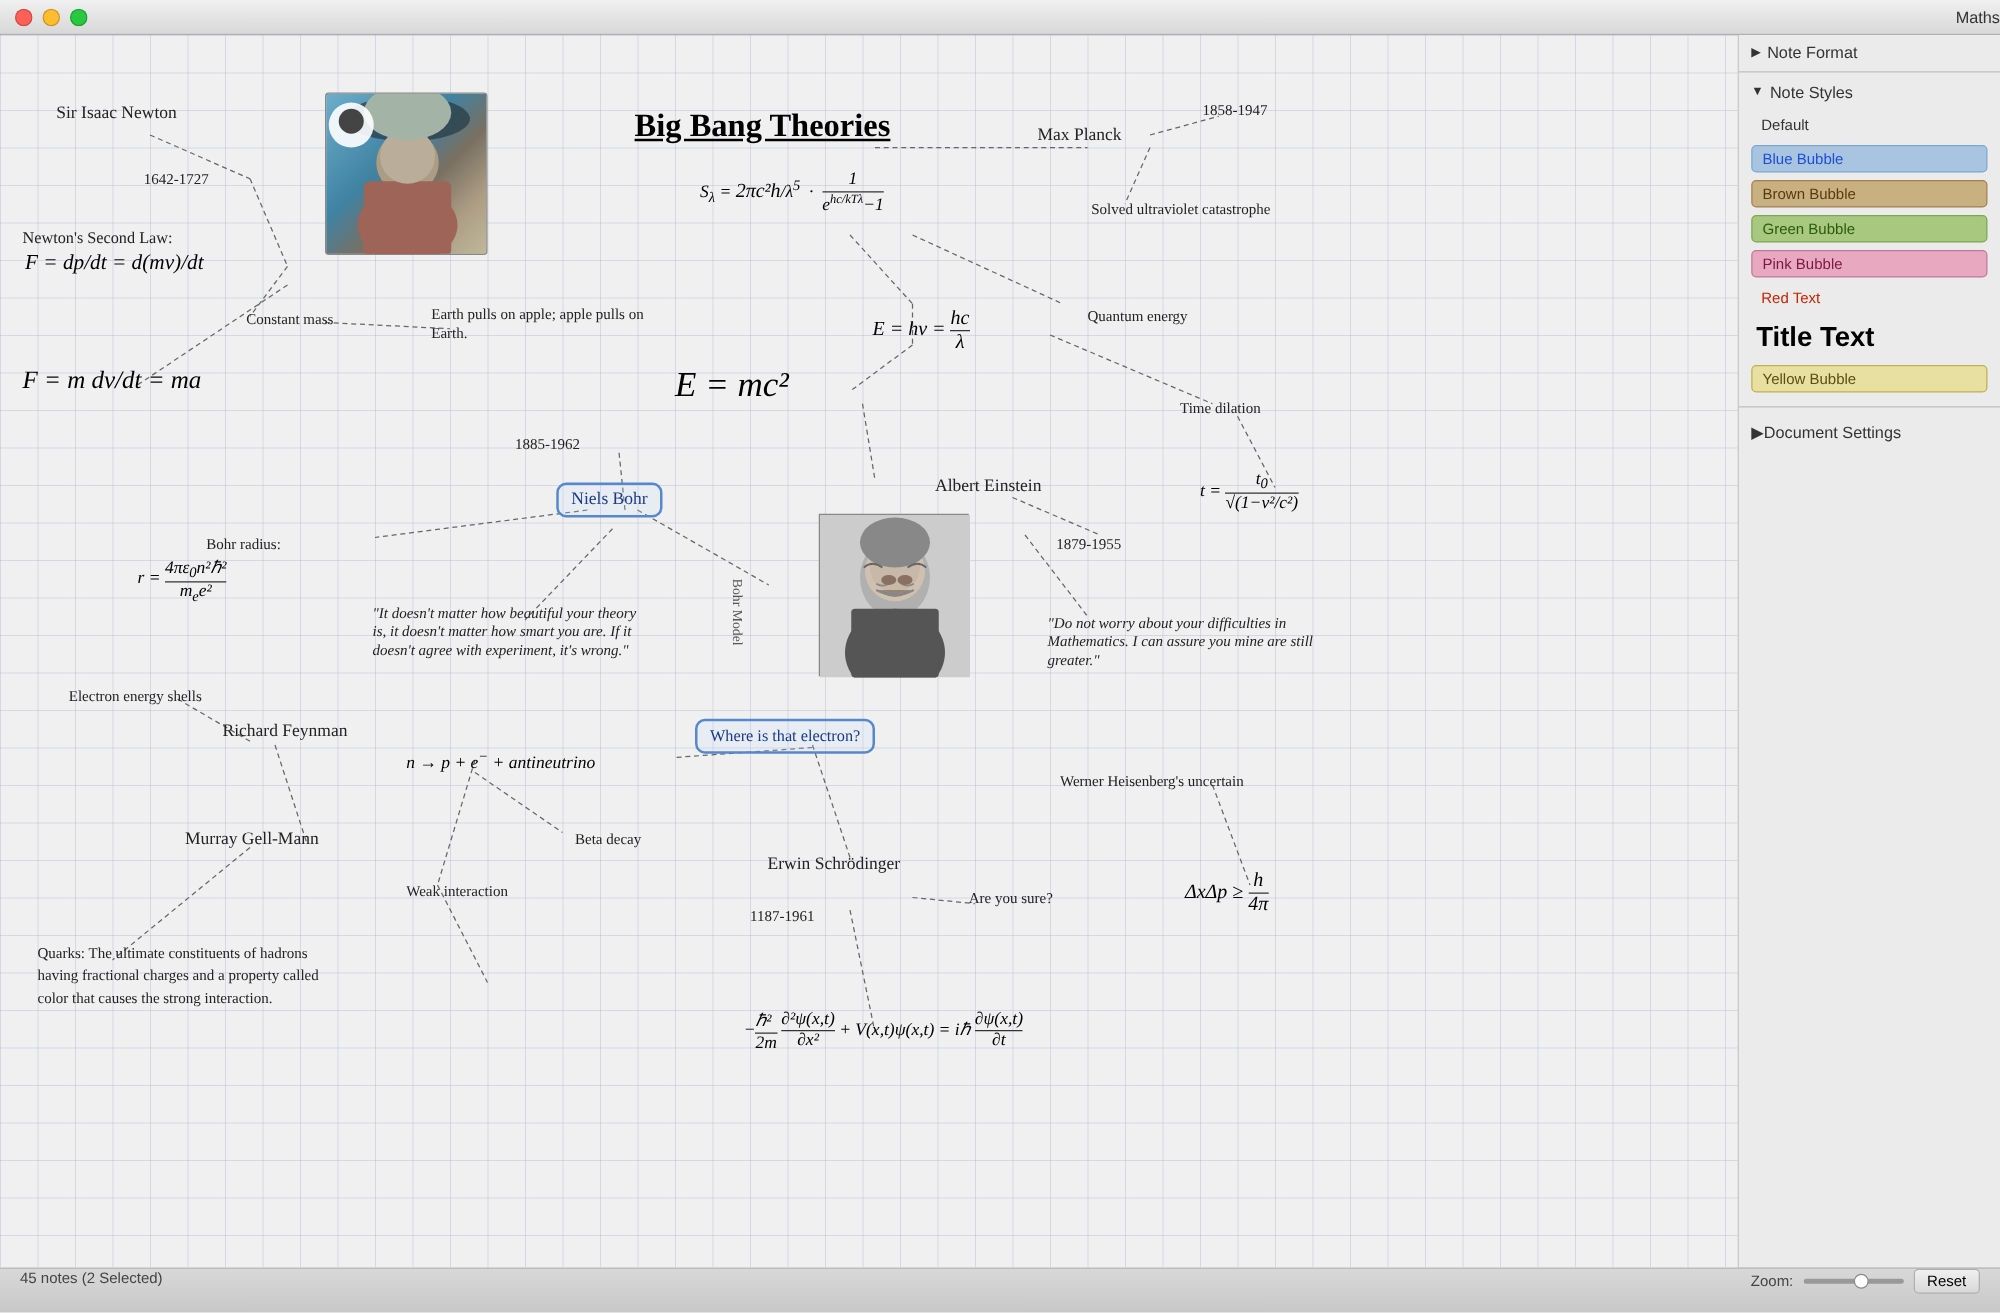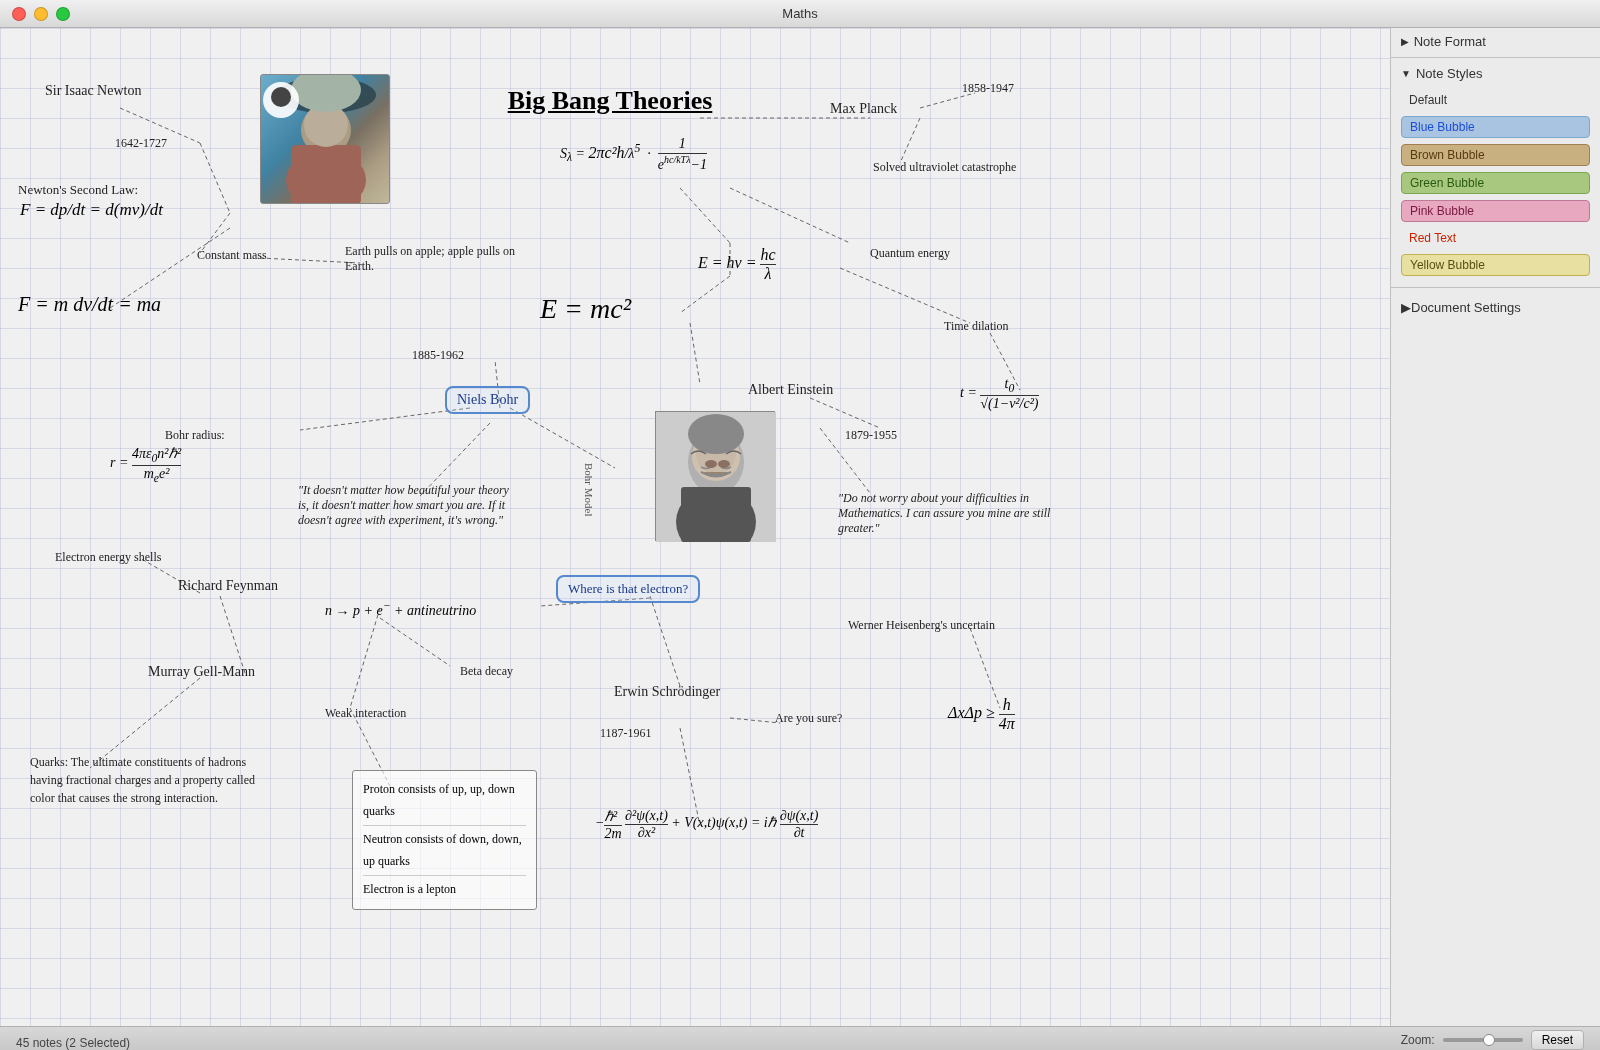--- a/index.html
+++ b/index.html
@@ -1,20 +1,20 @@
 <!DOCTYPE html>
 <html><head>
   <meta charset="utf-8">
   <style>
     * { margin: 0; padding: 0; box-sizing: border-box; }
     body { width: 1600px; height: 1050px; overflow: hidden; font-family: -apple-system, BlinkMacSystemFont, 'Helvetica Neue', sans-serif; background: #e8e8e8; display: flex; flex-direction: column; }
 
     .title-bar {
       height: 28px; background: linear-gradient(to bottom, #f0f0f0, #d8d8d8);
-      display: flex; align-items: center; justify-content: center;
+      display: flex; align-items: center; justify-content: flex-end;
       border-bottom: 1px solid #b0b0b0; position: relative; flex-shrink: 0;
     }
     .title-bar-buttons { position: absolute; left: 12px; display: flex; gap: 8px; }
     .tb-btn { width: 14px; height: 14px; border-radius: 50%; border: 1px solid rgba(0,0,0,0.2); }
     .tb-close { background: #ff5f57; }
     .tb-min { background: #febc2e; }
     .tb-max { background: #28c840; }
     .title-bar-text { font-size: 13px; color: #333; font-weight: 500; }
 
     .main-area { display: flex; flex: 1; overflow: hidden; }
@@ -52,22 +52,22 @@
     .style-pink { background: #e8a8c0; color: #7a1a40; border: 1px solid #c07898; }
     .style-red { background: transparent; color: #cc2200; font-weight: 500; }
     .style-title { font-size: 22px; font-weight: bold; color: #000; padding: 6px 14px; }
     .style-yellow { background: #e8e0a0; color: #5a5010; border: 1px solid #c0b050; }
     .sidebar-doc-header {
       display: flex; align-items: center; padding: 6px 10px; cursor: pointer;
       font-size: 13px; color: #333; font-weight: 500; margin-top: 4px;
     }
 
     .status-bar {
-      height: 24px; background: linear-gradient(to bottom, #d8d8d8, #c8c8c8);
-      border-top: 1px solid #b0b0b0; display: flex; align-items: flex-end;
+      height: 36px; background: linear-gradient(to bottom, #d8d8d8, #c8c8c8);
+      border-top: 1px solid #b0b0b0; display: flex; align-items: flex-start;
       justify-content: space-between; padding: 0 16px; font-size: 12px; color: #444; flex-shrink: 0;
     }
     .zoom-area { display: flex; align-items: center; gap: 8px; }
     .zoom-slider { width: 80px; height: 4px; background: #999; border-radius: 2px; position: relative; }
     .zoom-thumb { width: 12px; height: 12px; background: white; border: 1px solid #888; border-radius: 50%; position: absolute; top: -4px; left: 40px; }
     .reset-btn { padding: 2px 10px; background: linear-gradient(to bottom, #f0f0f0, #d8d8d8); border: 1px solid #b0b0b0; border-radius: 4px; font-size: 12px; cursor: pointer; }
 
     
     .node {
       position: absolute;
@@ -285,27 +285,20 @@
 
     <div class="node" style="left:948px; top:668px; font-size:16px; font-style:italic; font-family:Georgia,serif;">
       ΔxΔp ≥ <span style="display:inline-block; text-align:center; vertical-align:middle;">
         <span style="display:block; border-bottom:1px solid #333; padding:0 4px;">h</span>
         <span style="display:block;">4π</span>
       </span>
     </div>
 
     <div class="node node-text" style="left:30px; top:725px; font-size:12px; width:250px; line-height:1.5;">Quarks: The ultimate constituents of hadrons having fractional charges and a property called color that causes the strong interaction.</div>
 
-    <div class="node" style="left:352px; top:742px; width:185px; border:1px solid #888; background:rgba(255,255,255,0.6); padding:8px 10px; font-size:12px; line-height:1.8; border-radius:3px;">
-      <div>Proton consists of up, up, down quarks</div>
-      <div style="border-top:1px solid #ccc; margin:3px 0;"></div>
-      <div>Neutron consists of down, down, up quarks</div>
-      <div style="border-top:1px solid #ccc; margin:3px 0;"></div>
-      <div>Electron is a lepton</div>
-    </div>
 
     <div class="node" style="left:595px; top:778px; font-size:14px; font-style:italic; font-family:Georgia,serif;">
       −<span style="display:inline-block; text-align:left; vertical-align:middle;">
         <span style="display:block; border-bottom:1px solid #333;">ℏ²</span>
         <span style="display:block;">2m</span>
       </span>
       <span style="display:inline-block; text-align:center; vertical-align:middle;">
         <span style="display:block; border-bottom:1px solid #333;">∂²ψ(x,t)</span>
         <span style="display:block;">∂x²</span>
       </span>
@@ -338,20 +331,23 @@
       <span>Brown Bubble</span>
     </div>
     <div class="style-item style-green">
       <span>Green Bubble</span>
     </div>
     <div class="style-item style-pink">
       <span>Pink Bubble</span>
     </div>
     <div class="style-item style-red">
       <span>Red Text</span>
+    </div>
+    <div class="style-title">
+      <span>Title Text</span>
     </div>
     <div class="style-item style-yellow">
       <span>Yellow Bubble</span>
     </div>
     <div class="sidebar-divider" style="margin-top:8px;"></div>
     <div class="sidebar-doc-header">
       <span class="triangle">▶</span>
       <span>Document Settings</span>
     </div>
   </div>

